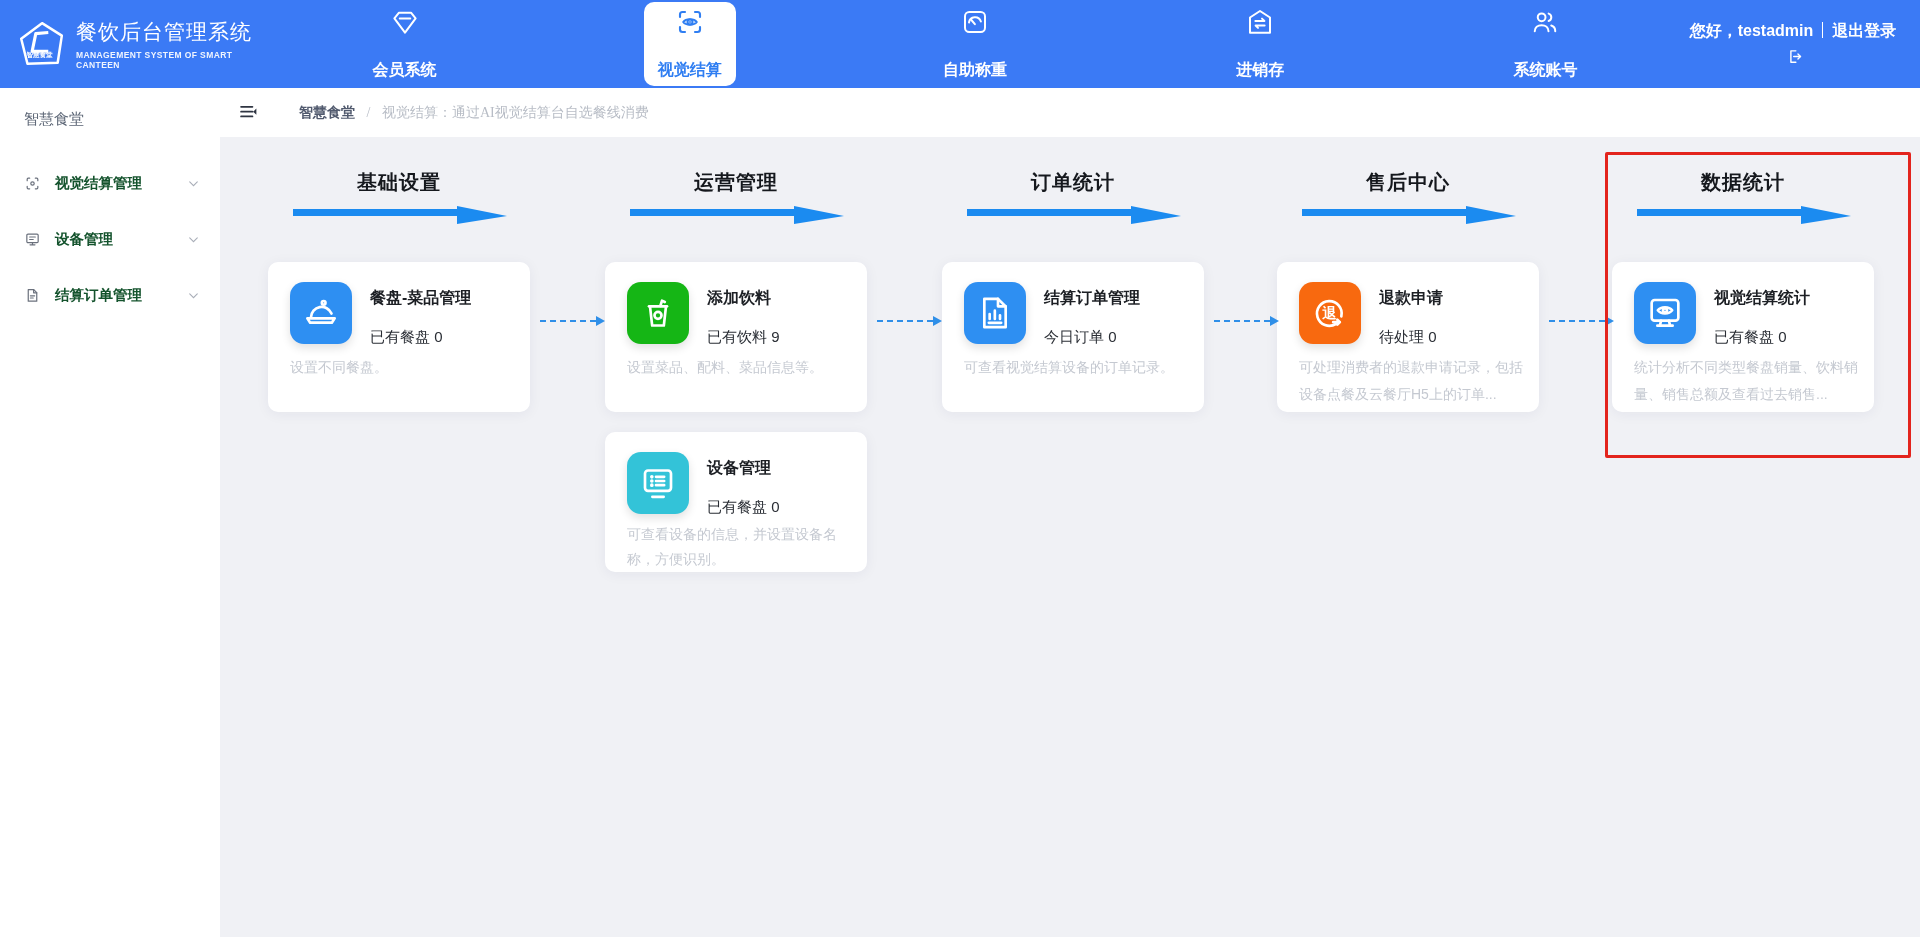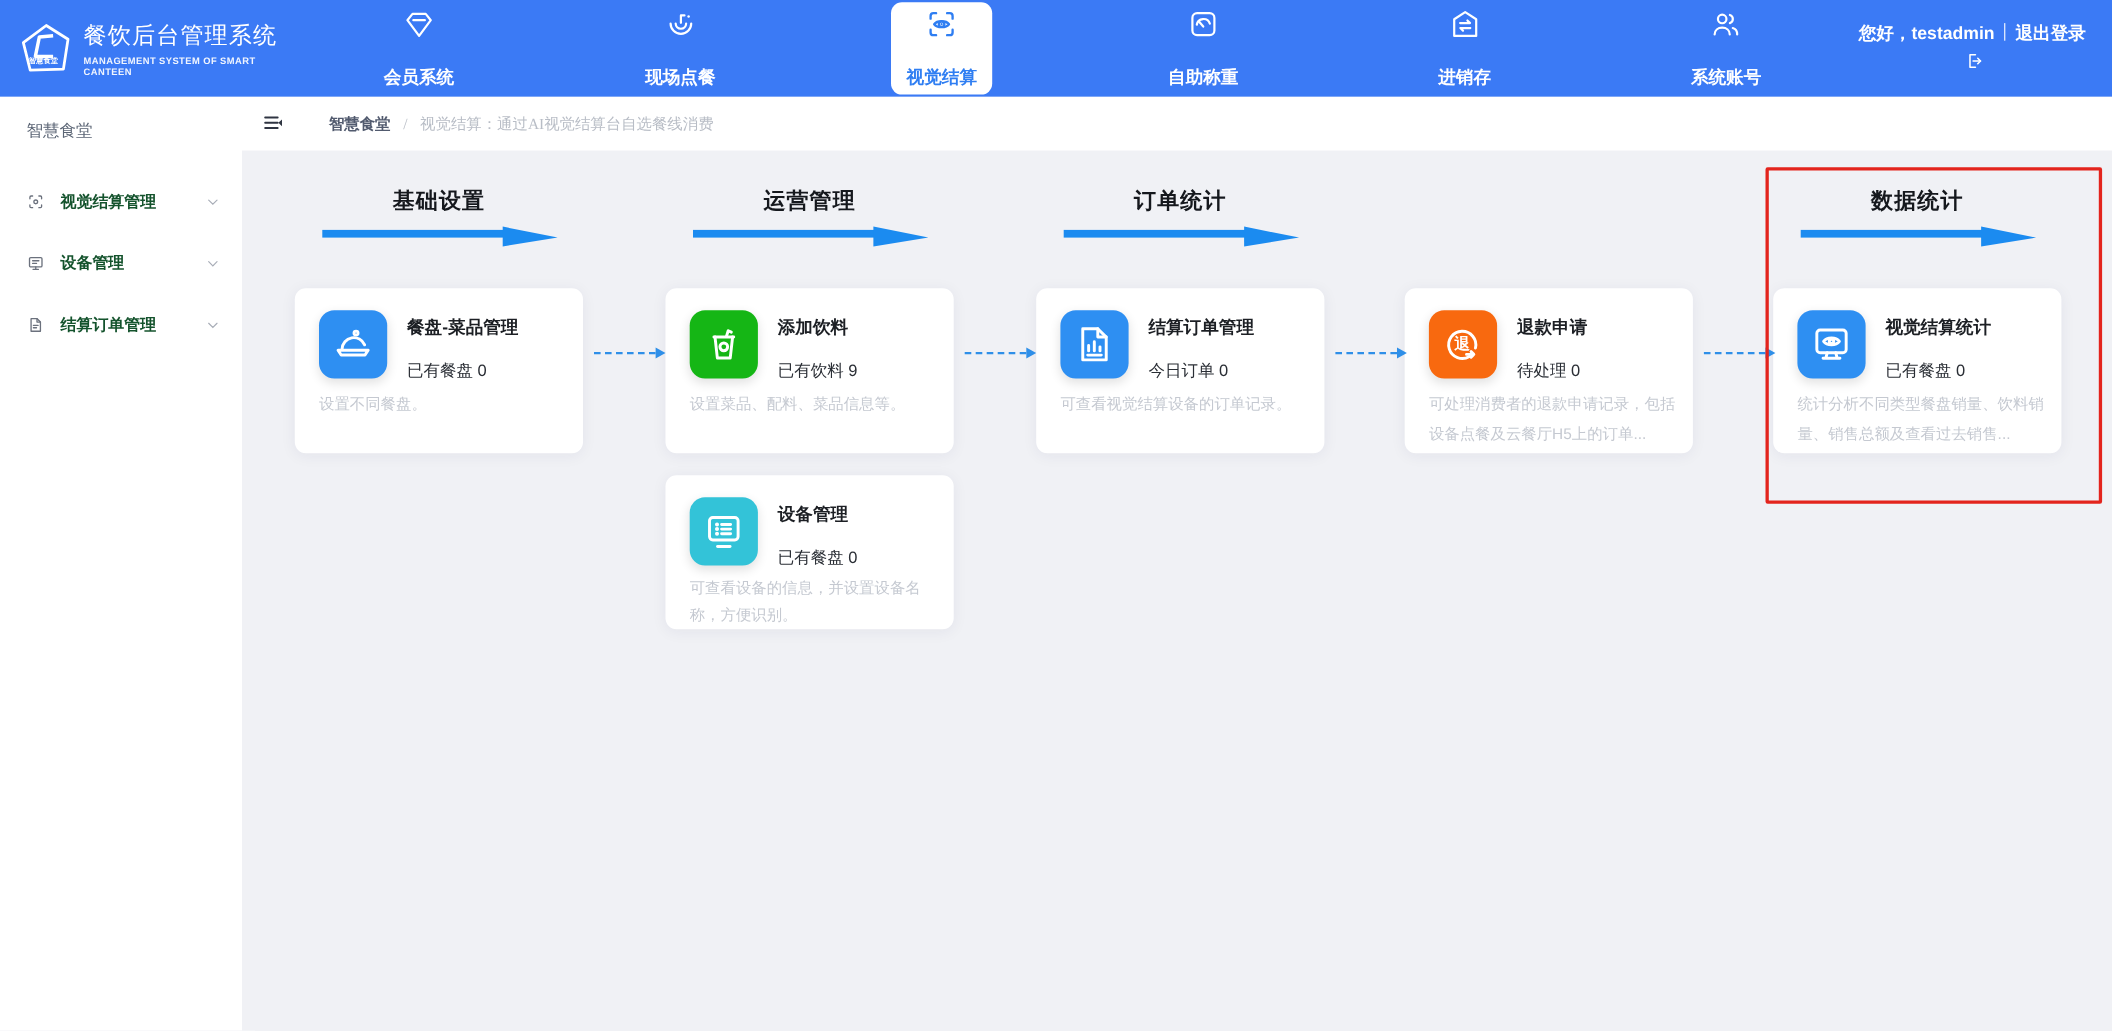--- a/index.html
+++ b/index.html
@@ -88,33 +88,20 @@
           <span class="nav-ic">
             <svg width="30" height="30" viewBox="0 0 24 24" fill="none" stroke="currentColor" stroke-width="1.6" stroke-linecap="round" stroke-linejoin="round">
               <path d="M7.2 4.5h9.6l3.7 4.6L12 20.5 3.5 9.1z"></path>
                 <path d="M7.8 9.1h8.4"></path>
             </svg>
             </span>
           <span class="nav-label">会员系统</span>
         </div>
       </div>
       <div class="nav-item">
-        <div class="nav-inner">
-          <span class="nav-ic">
-            <svg width="30" height="30" viewBox="0 0 24 24" fill="none" stroke="currentColor" stroke-width="1.6" stroke-linecap="round" stroke-linejoin="round">
-              <path d="M4.5 11.5a7.5 7.5 0 0 0 15 0"></path>
-                <path d="M8.2 11.5a3.8 3.8 0 0 0 7.6 0"></path>
-              <path d="M12 11V5.6h2.6"></path>
-                <circle cx="17.6" cy="6.4" r="0.9" fill="currentColor" stroke="none"></circle>
-            </svg>
-            </span>
-          <span class="nav-label">现场点餐</span>
-        </div>
-      </div>
-      <div class="nav-item">
         <div class="nav-inner active" style="color: rgb(47, 126, 242);">
           <span class="nav-ic">
             <svg width="30" height="30" viewBox="0 0 24 24" fill="none" stroke="currentColor" stroke-width="1.7" stroke-linecap="round" stroke-linejoin="round">
               <path d="M4 8V6a2 2 0 0 1 2-2h2"></path>
                 <path d="M16 4h2a2 2 0 0 1 2 2v2"></path>
               <path d="M20 16v2a2 2 0 0 1-2 2h-2"></path>
                 <path d="M8 20H6a2 2 0 0 1-2-2v-2"></path>
               <path d="M6.6 12c2.1-2.9 8.7-2.9 10.8 0c-2.1 2.9-8.7 2.9-10.8 0z"></path>
               <circle cx="12" cy="12" r="2"></circle>
                 <circle cx="12" cy="12" r="0.8" fill="currentColor" stroke="none"></circle>
@@ -253,20 +240,27 @@
           <path d="M166 1 216 11 166 19z"></path>
         </svg>
     </div>
     <div class="col-head" style="left:745px">
       <div class="col-title">订单统计</div>
       <svg class="col-arrow" width="216" height="20" viewBox="0 0 216 20" fill="currentColor" style="color: rgb(27, 139, 240);">
           <rect x="2" y="4" width="168" height="7"></rect>
           <path d="M166 1 216 11 166 19z"></path>
         </svg>
     </div>
+    <div class="col-head" style="left:1080px">
+      <div class="col-title">售后中心</div>
+      <svg class="col-arrow" width="216" height="20" viewBox="0 0 216 20" fill="currentColor" style="color: rgb(27, 139, 240);">
+          <rect x="2" y="4" width="168" height="7"></rect>
+          <path d="M166 1 216 11 166 19z"></path>
+        </svg>
+    </div>
     <div class="col-head" style="left:1415px">
       <div class="col-title">数据统计</div>
       <svg class="col-arrow" width="216" height="20" viewBox="0 0 216 20" fill="currentColor" style="color: rgb(27, 139, 240);">
           <rect x="2" y="4" width="168" height="7"></rect>
           <path d="M166 1 216 11 166 19z"></path>
         </svg>
     </div>
 
     <div class="card" style="left:48px;top:125px">
       <div class="card-icon" style="background-color: rgb(46, 143, 242);">

